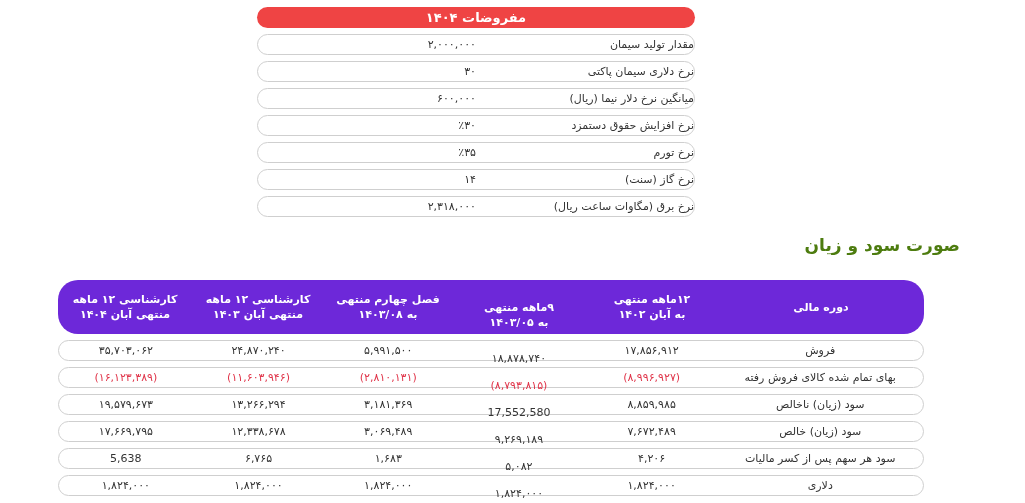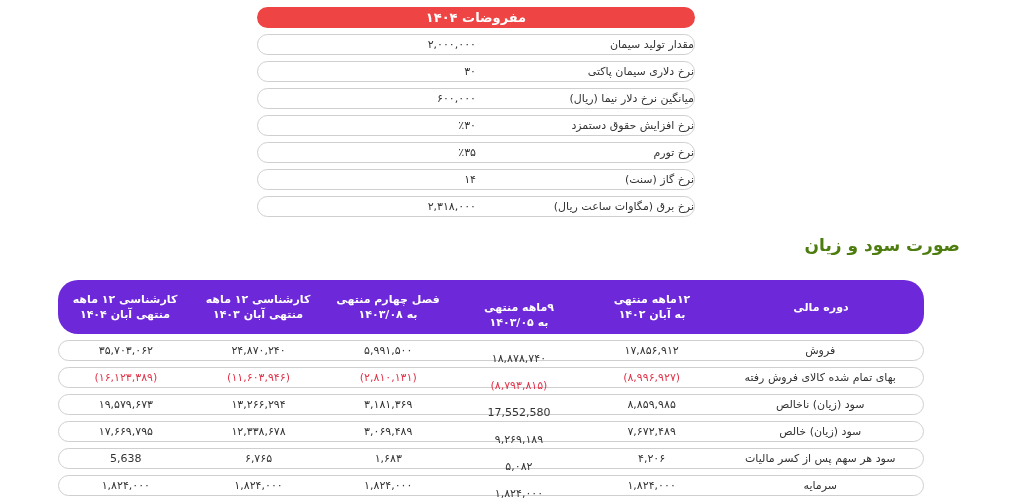--- a/index.html
+++ b/index.html
@@ -149,20 +149,20 @@
   <div class="pl-row">
     <div class="cell c0">سود هر سهم پس از کسر مالیات</div>
     <div class="cell num c1">۴,۲۰۶</div>
     <div class="cell num c2">۵,۰۸۲</div>
     <div class="cell num c3">۱,۶۸۳</div>
     <div class="cell num c4">۶,۷۶۵</div>
     <div class="cell num c5">5,638</div>
   </div>
 
   <div class="pl-row">
-    <div class="cell c0">سرمایه</div>
+    <div class="cell c0">دلاری</div>
     <div class="cell num c1">۱,۸۲۴,۰۰۰</div>
     <div class="cell num c2">۱,۸۲۴,۰۰۰</div>
     <div class="cell num c3">۱,۸۲۴,۰۰۰</div>
     <div class="cell num c4">۱,۸۲۴,۰۰۰</div>
     <div class="cell num c5">۱,۸۲۴,۰۰۰</div>
   </div>
 </div>
 
 </body></html>

